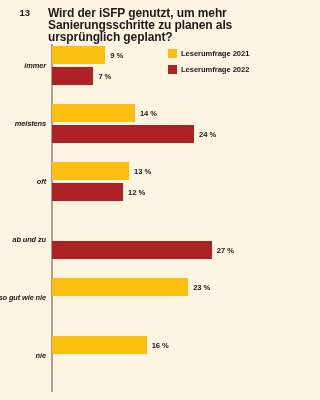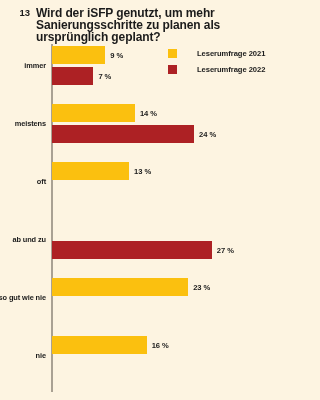--- a/index.html
+++ b/index.html
@@ -26,21 +26,21 @@
     position: absolute;
     left: 0;
     top: 7px;
     width: 293px;
     display: flex;
     align-items: flex-start;
   }
   .title-number {
     width: 30px;
     text-align: right;
-    padding-right: 6px;
+    padding-right: 18px;
     font-size: 9.5px;
     font-weight: bold;
     color: #1b1b1b;
     line-height: 12.5px;
     flex: 0 0 auto;
   }
   .title-text {
     font-size: 12px;
     font-weight: bold;
     color: #1b1b1b;
@@ -53,21 +53,20 @@
   .legend {
     position: absolute;
     left: 168px;
     top: 47px;
   }
   .legend-row {
     display: flex;
     align-items: center;
     height: 13px;
     margin-bottom: 3px;
-    gap: 16px;
   }
   .legend-swatch {
     width: 9px;
     height: 9px;
     flex: 0 0 auto;
   }
   .legend-label {
     font-size: 7.6px;
     font-weight: bold;
     color: #1b1b1b;
@@ -107,20 +106,21 @@
     height: 39px;
     display: flex;
     align-items: center;
     justify-content: flex-end;
     font-size: 7.4px;
     font-weight: bold;
     color: #1b1b1b;
     letter-spacing: -0.1px;
     text-align: right;
     white-space: nowrap;
+    font-style: italic;
   }
 
   .bar-row {
     position: absolute;
     left: 52px;
     height: 18px;
     display: flex;
     align-items: center;
   }
   .bar-row.first { top: 0; }
@@ -187,20 +187,24 @@
           <div class="bar s2022" style="width: 142.1px; background: rgb(173, 33, 36);"></div>
           <span class="bar-value">24 %</span>
         </div>
       </div>
       <div class="group">
         <div class="cat-label">oft</div>
         <div class="bar-row first">
           <div class="bar s2021" style="width: 77px; background: rgb(251, 192, 15);"></div>
           <span class="bar-value">13 %</span>
         </div>
+        <div class="bar-row second">
+          <div class="bar s2022" style="width: 71px; background: rgb(173, 33, 36);"></div>
+          <span class="bar-value">12 %</span>
+        </div>
       </div>
       <div class="group">
         <div class="cat-label">ab und zu</div>
         <div class="bar-row second">
           <div class="bar s2022" style="width: 159.8px; background: rgb(173, 33, 36);"></div>
           <span class="bar-value">27 %</span>
         </div>
       </div>
       <div class="group">
         <div class="cat-label">so gut wie nie</div>

